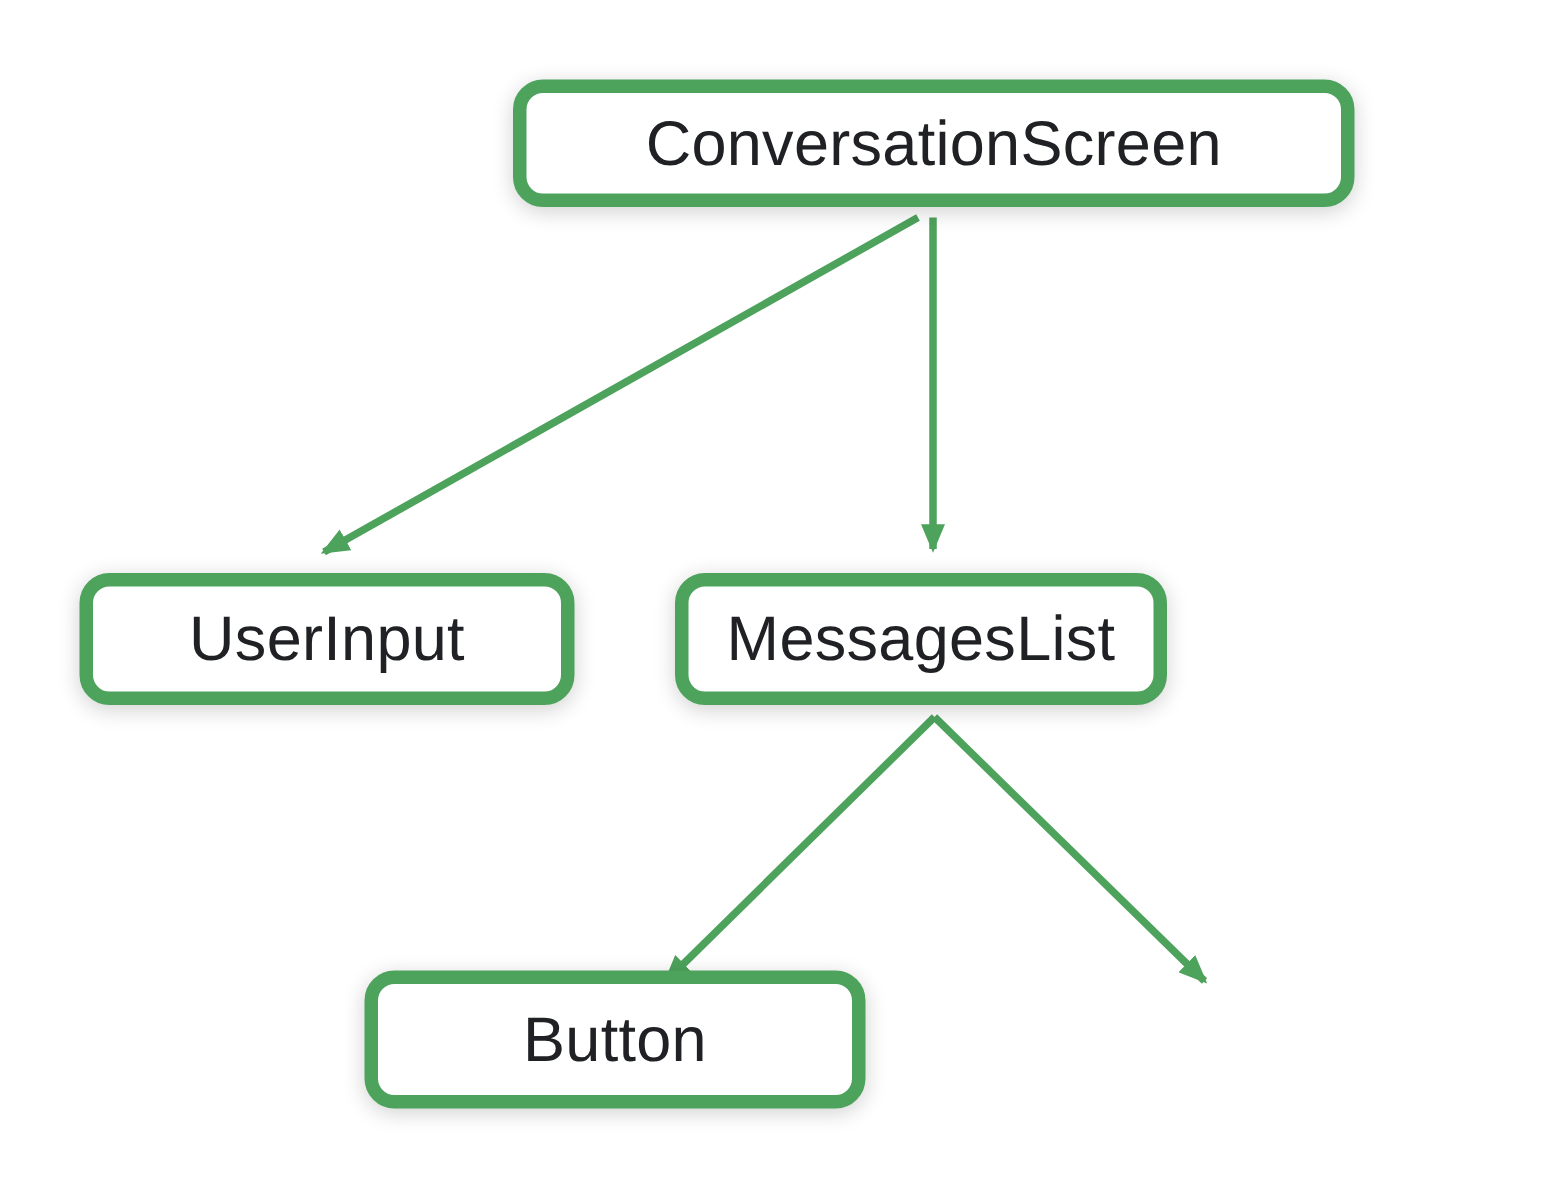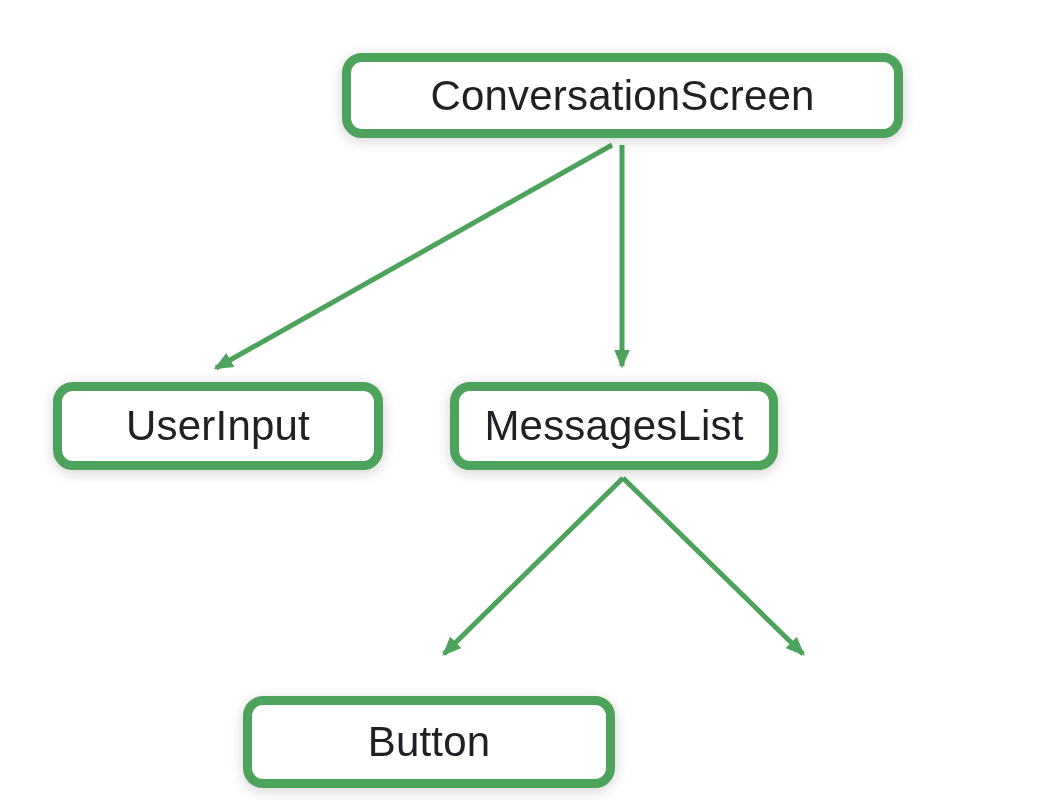--- a/index.html
+++ b/index.html
@@ -34,21 +34,21 @@
     align-items: center;
     justify-content: center;
     color: #202124;
     font-size: 42px;
     letter-spacing: 0.2px;
     white-space: nowrap;
   }
   .node-conversation-screen { left: 342px; top: 53px;  width: 561px; height: 85px; }
   .node-user-input          { left: 53px;  top: 382px; width: 330px; height: 88px; }
   .node-messages-list       { left: 450px; top: 382px; width: 328px; height: 88px; }
-  .node-button              { left: 243px; top: 696px; width: 372px; height: 92px; }
+  .node-button              { left: 243px; top: 647px; width: 334px; height: 92px; }
   .node-lazy-column         { left: 668px; top: 668px; width: 335px; height: 94px; }
   .edge {
     stroke: #4DA25C;
     stroke-width: 5;
     fill: none;
   }
 </style>
 </head>
 <body>
 

